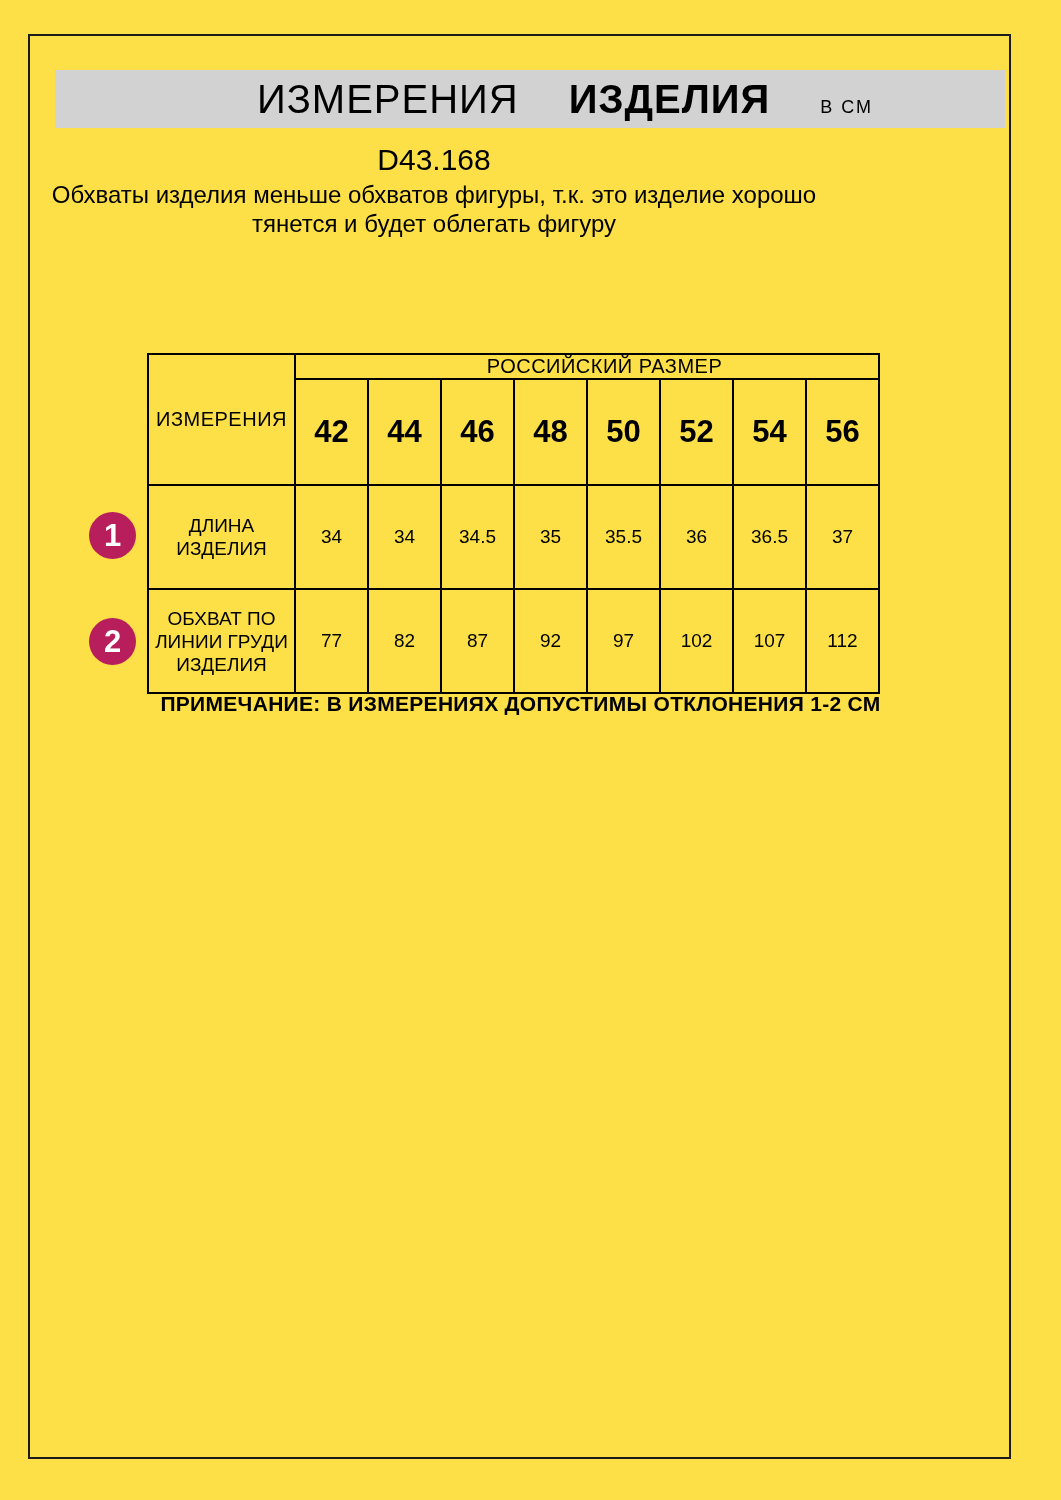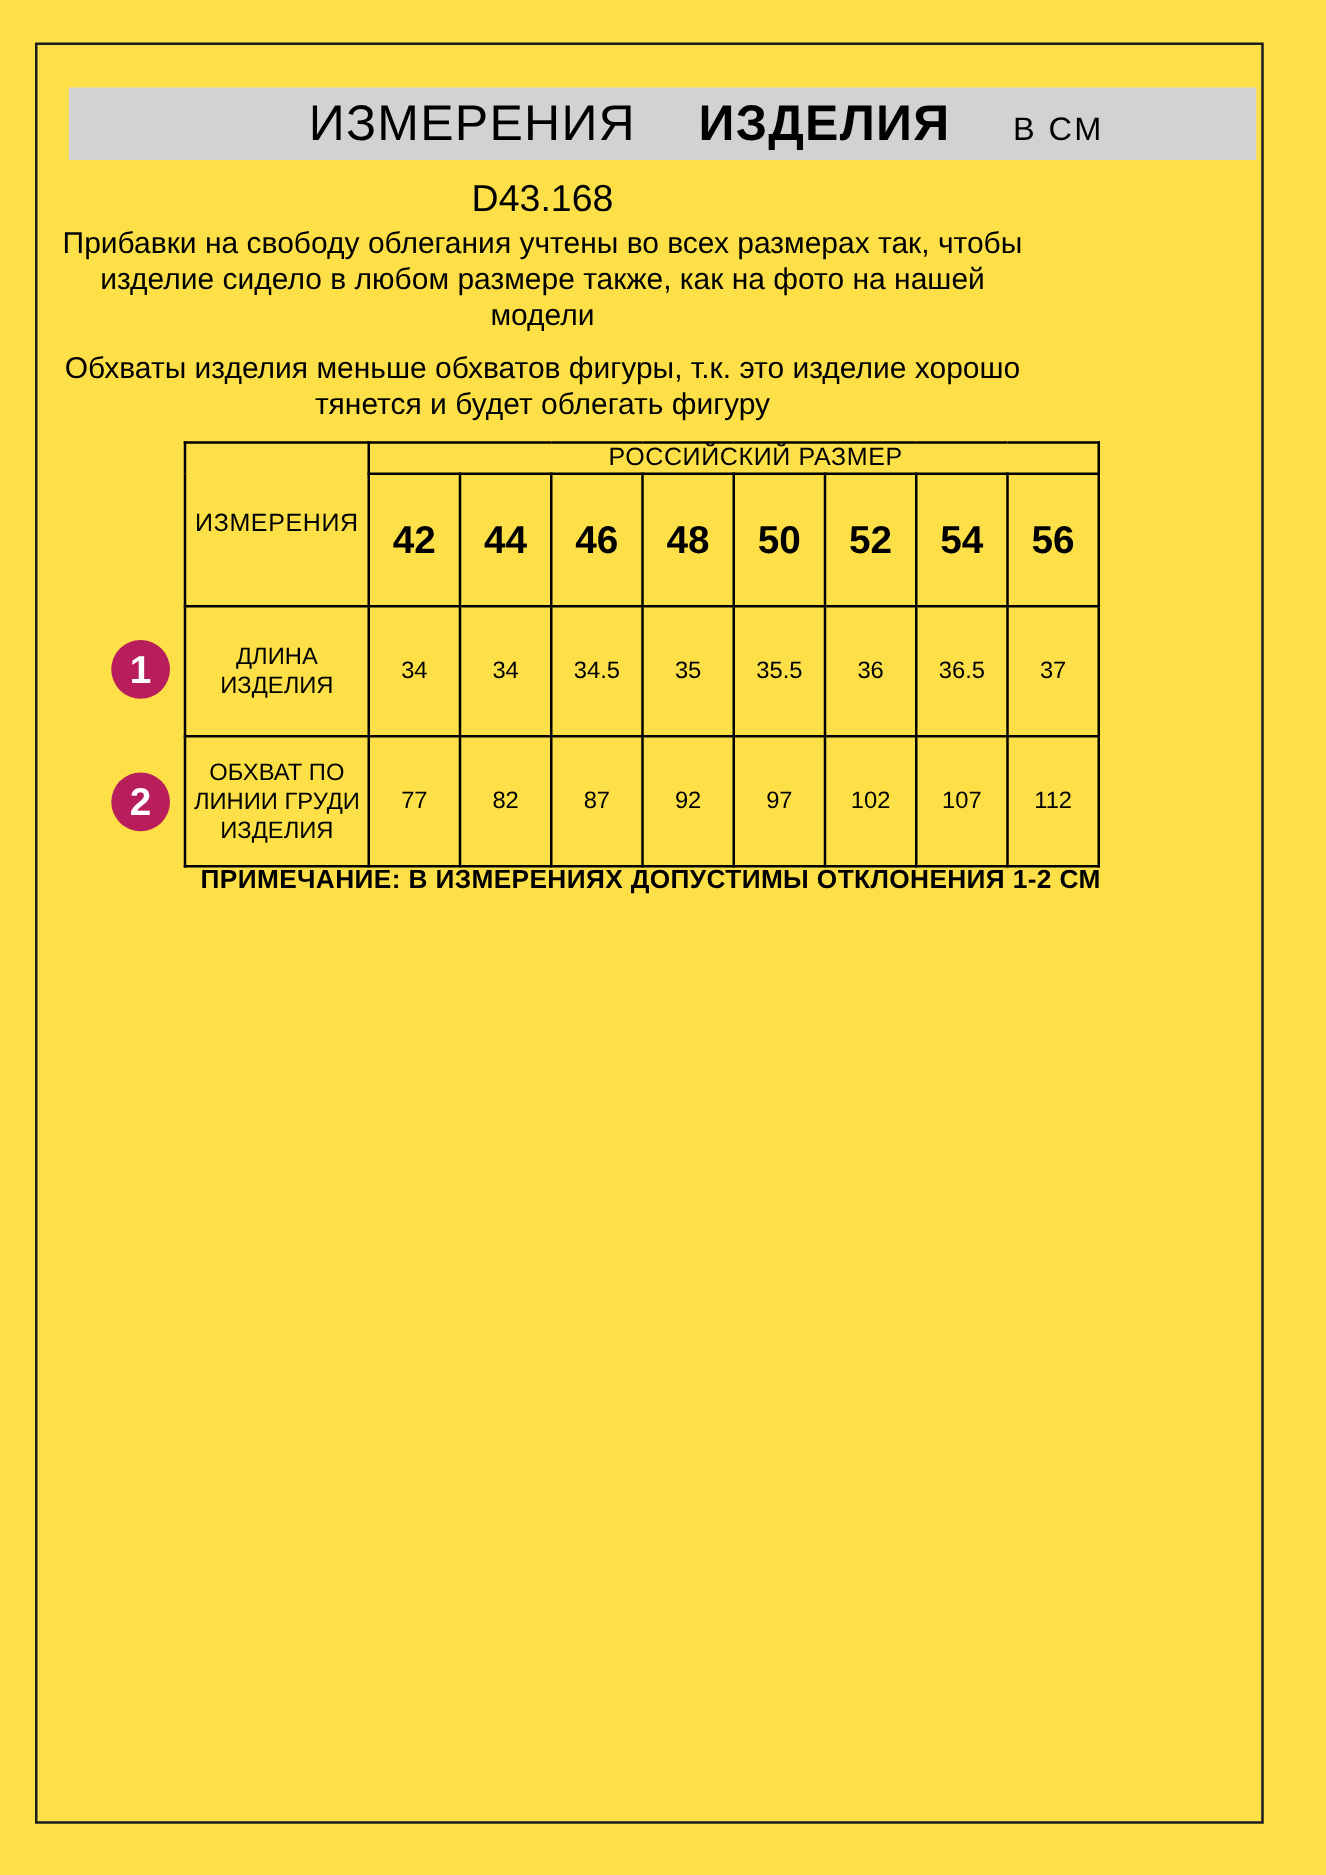--- a/index.html
+++ b/index.html
@@ -45,21 +45,21 @@
     font-size: 40px;
     font-weight: 400;
     letter-spacing: 1px;
   }
   .title-word2 {
     font-size: 40px;
     font-weight: 700;
     letter-spacing: 1px;
   }
   .title-unit {
-    font-size: 26px;
+    font-size: 18px;
     font-weight: 400;
     letter-spacing: 2px;
   }
   .textblock {
     position: absolute;
     left: 30px;
     top: 142px;
     width: 808px;
     text-align: center;
   }
@@ -148,23 +148,20 @@
   <div class="frame"></div>
 
   <div class="titlebar">
     <span class="title-word1">ИЗМЕРЕНИЯ</span>
     <span class="title-word2">ИЗДЕЛИЯ</span>
     <span class="title-unit">В СМ</span>
   </div>
 
   <div class="textblock">
     <div class="article">D43.168</div>
-    <p class="para">Прибавки на свободу облегания учтены во всех размерах так, чтобы
-изделие сидело в любом размере также, как на фото на нашей
-модели</p>
     <p class="para">Обхваты изделия меньше обхватов фигуры, т.к. это изделие хорошо
 тянется и будет облегать фигуру</p>
   </div>
 
   <div class="badge badge-1">1</div>
   <div class="badge badge-2">2</div>
 
   <table class="size-table">
     <tbody>
       <tr>

